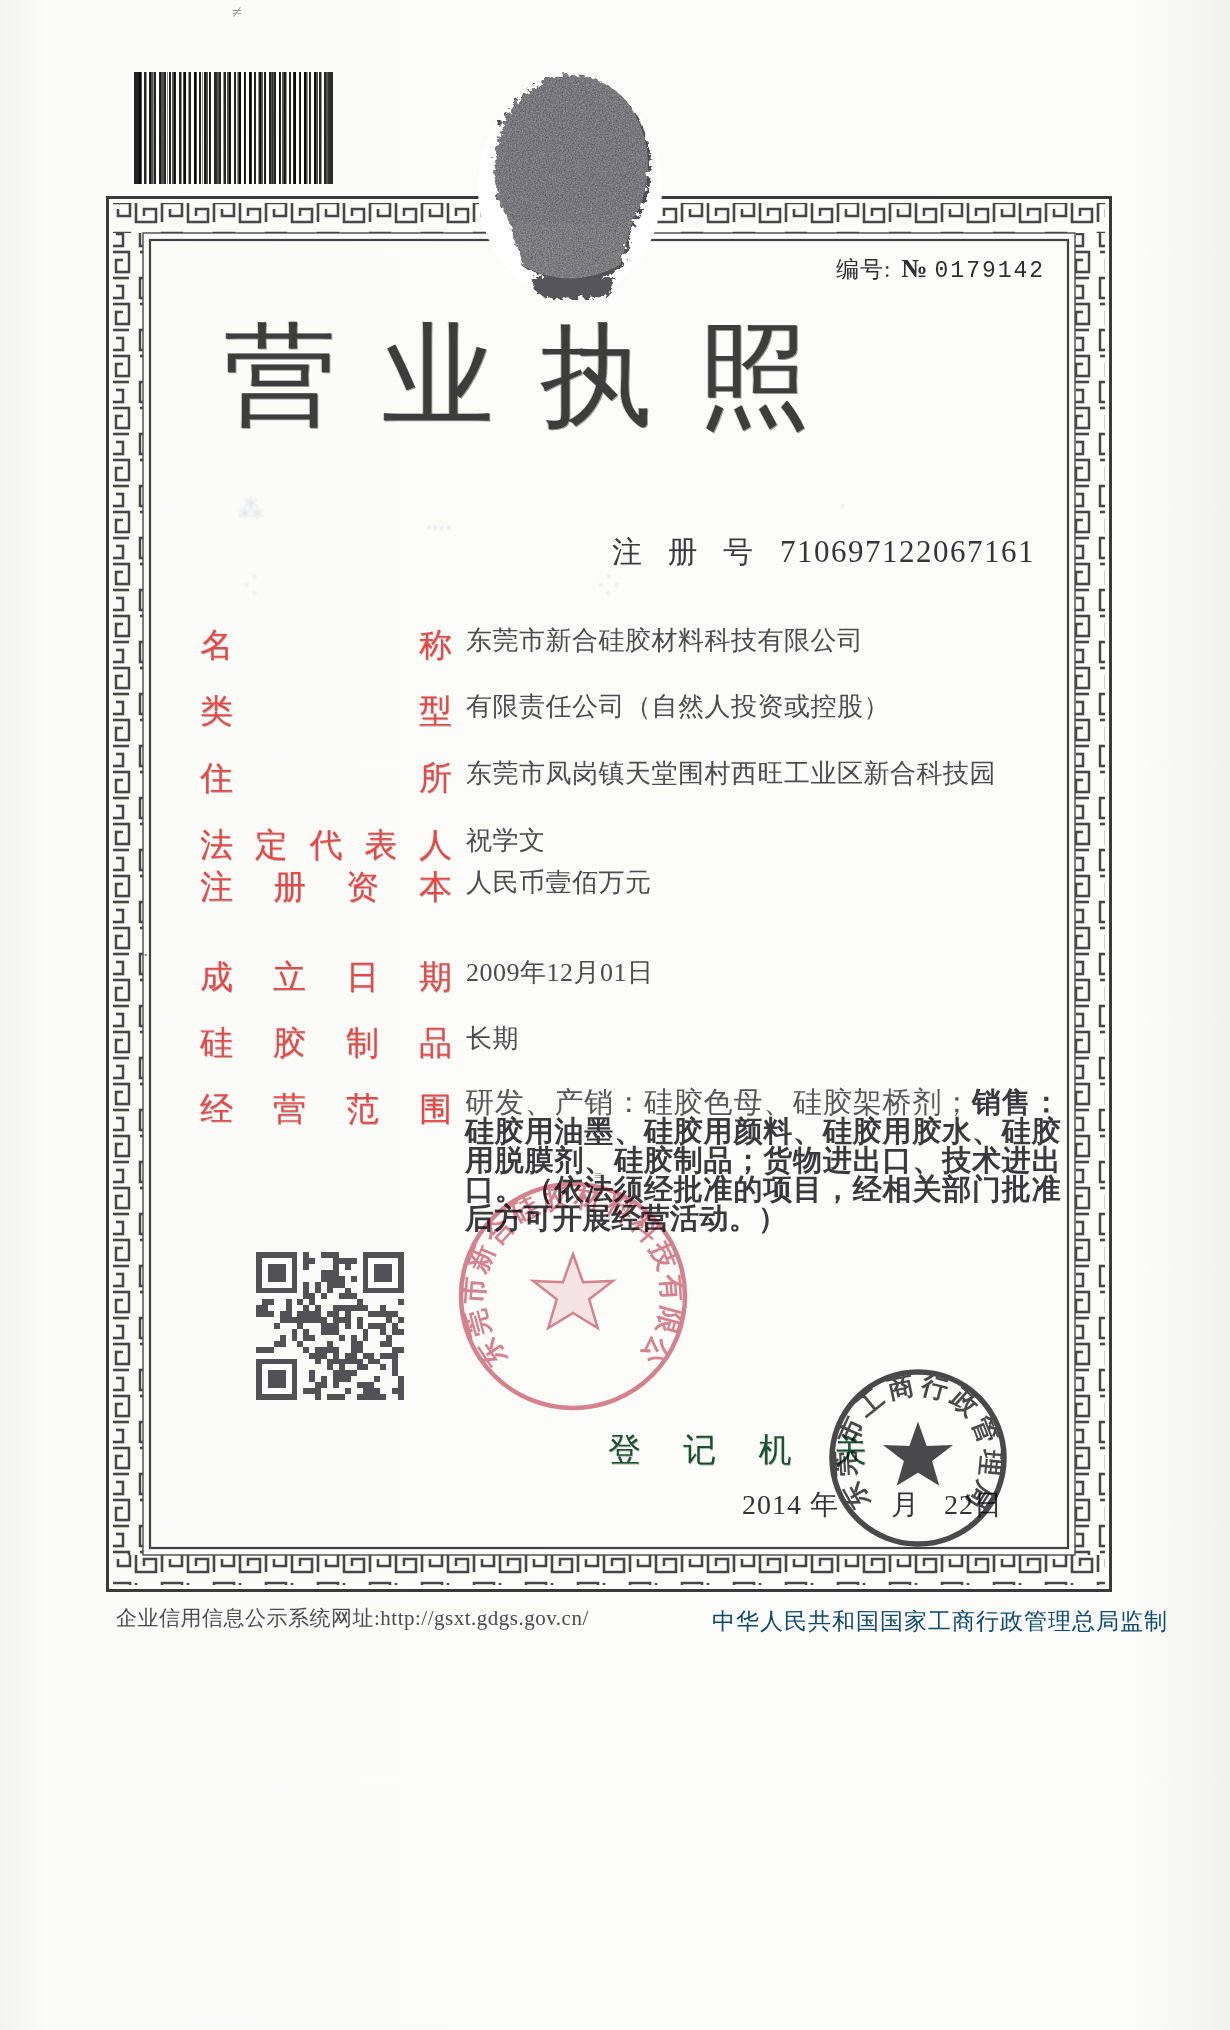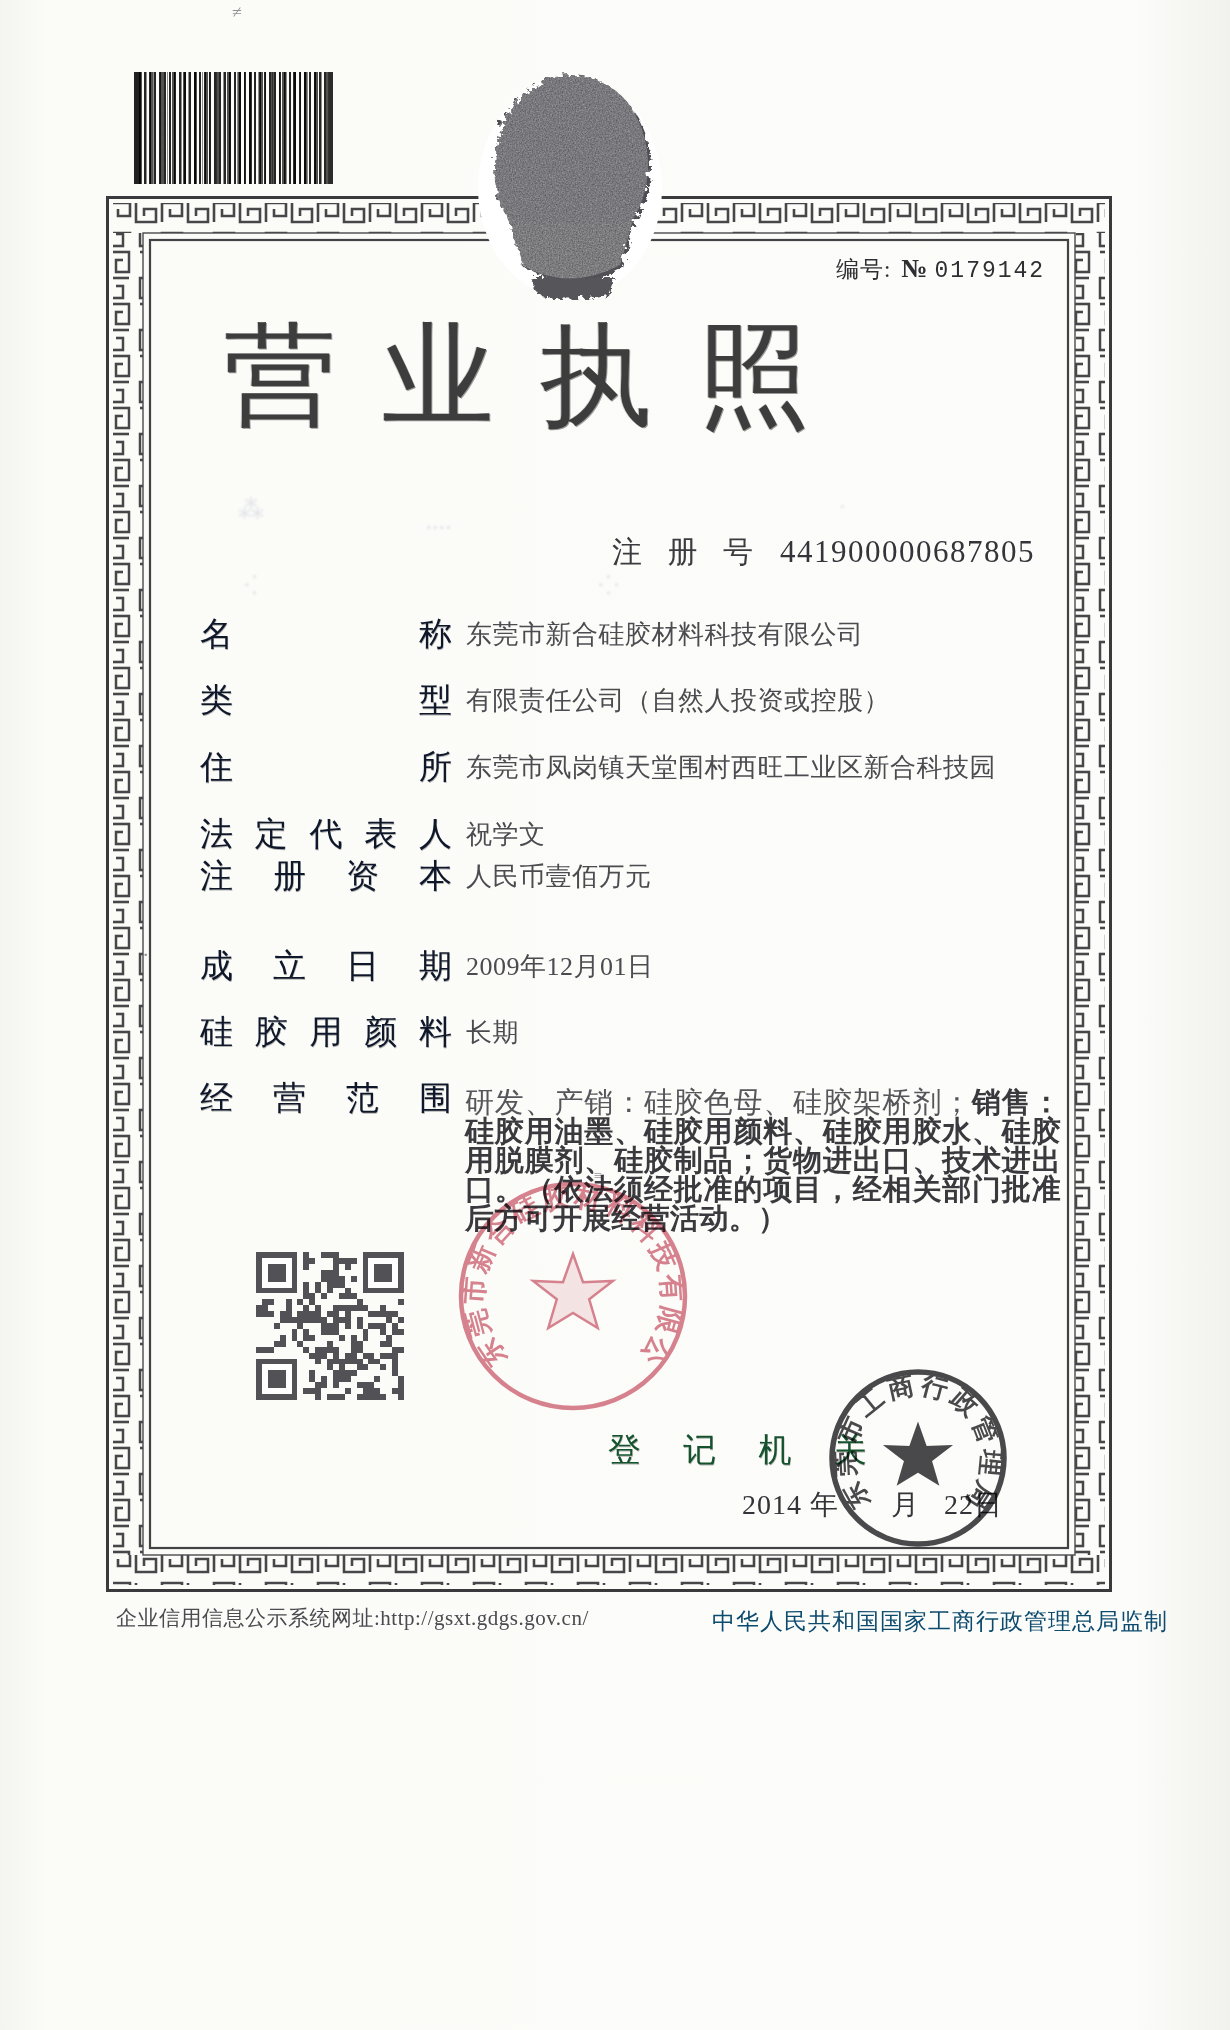--- a/index.html
+++ b/index.html
@@ -36,23 +36,24 @@
     text-shadow:1px 1px 0 rgba(40,40,40,.45), -1px 0 0 rgba(60,60,60,.25);
     filter:contrast(1.05);
   }
   
   .regno{left:612px;top:532px;white-space:nowrap;}
   .regno .lab{font-size:30px;letter-spacing:9px;color:#3a3a3f;}
   .regno .val{font-size:31px;letter-spacing:1.5px;color:#34343a;padding-left:14px;}
   
   .f-row{left:200px;white-space:nowrap;}
   .f-row .lab{
-    display:inline-block;width:252px;font-size:33px;color:#0f172a;
+    display:inline-block;width:252px;font-size:33px;color:#ef4444;
     text-align:justify;text-align-last:justify;vertical-align:middle;
     text-shadow:.5px .5px 0 rgba(50,50,50,.35);
+    margin-top:11px;
   }
   .f-row .val{font-size:26px;color:#4b4b50;padding-left:14px;vertical-align:middle;letter-spacing:.5px;}
   .scope-text{
     left:465px;top:1088px;width:596px;font-size:29px;line-height:29px;
     color:#55555a;text-align:justify;letter-spacing:.3px;
   }
   .scope-text .bold{font-weight:bold;color:#3a3a3e;}
   
   .qr{left:256px;top:1252px;width:148px;height:148px;filter:blur(.4px);opacity:.88;}
   
@@ -119,21 +120,21 @@
 </svg>
 
 <div class="abs serial">
   <span>编号:</span><span class="nomark">№</span><span class="num">0179142</span>
 </div>
 
 <div class="abs title">营业执照</div>
 
 <div class="abs regno">
   <span class="lab">注 册 号</span>
-  <span class="val">441900000687805</span>
+  <span class="val">710697122067161</span>
 </div>
 
 <div class="abs f-row" style="top:612px">
   <span class="lab">名称</span><span class="val">东莞市新合硅胶材料科技有限公司</span>
 </div>
 <div class="abs f-row" style="top:678px">
   <span class="lab">类型</span><span class="val">有限责任公司（自然人投资或控股）</span>
 </div>
 <div class="abs f-row" style="top:745px">
   <span class="lab">住所</span><span class="val">东莞市凤岗镇天堂围村西旺工业区新合科技园</span>
@@ -141,21 +142,21 @@
 <div class="abs f-row" style="top:812px">
   <span class="lab">法定代表人</span><span class="val">祝学文</span>
 </div>
 <div class="abs f-row" style="top:854px">
   <span class="lab">注册资本</span><span class="val">人民币壹佰万元</span>
 </div>
 <div class="abs f-row" style="top:944px">
   <span class="lab">成立日期</span><span class="val">2009年12月01日</span>
 </div>
 <div class="abs f-row" style="top:1010px">
-  <span class="lab">硅胶用颜料</span><span class="val">长期</span>
+  <span class="lab">硅胶制品</span><span class="val">长期</span>
 </div>
 <div class="abs f-row" style="top:1076px">
   <span class="lab">经营范围</span>
 </div>
 <div class="abs scope-text">
   <span>研发、产销：硅胶色母、硅胶架桥剂；</span><span class="bold">销售：硅胶用油墨、硅胶用颜料、硅胶用胶水、硅胶用脱膜剂、硅胶制品；货物进出口、技术进出口。（依法须经批准的项目，经相关部门批准后方可开展经营活动。）</span>
 </div>
 
 <svg class="abs qr" viewBox="0 0 25 25" shape-rendering="crispEdges">
   <g id="qr-cells" fill="#3a3a40">

